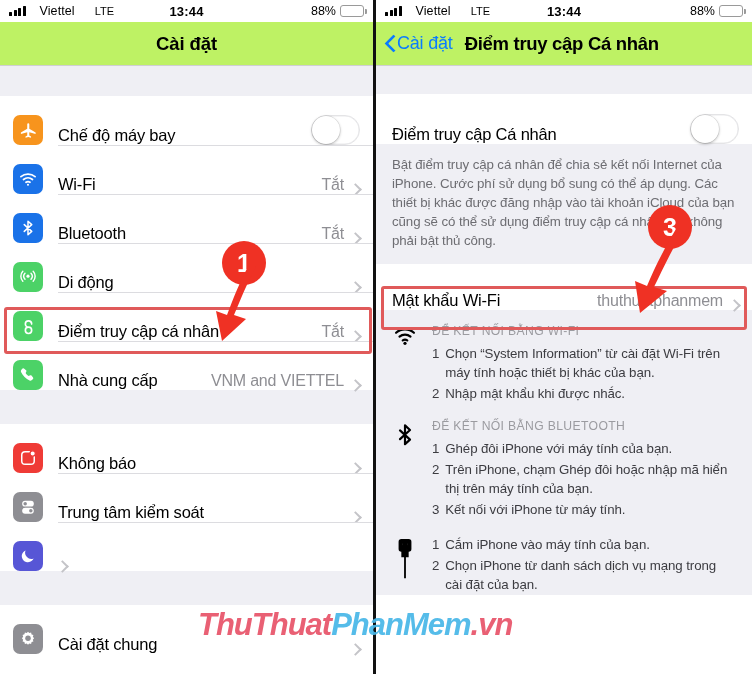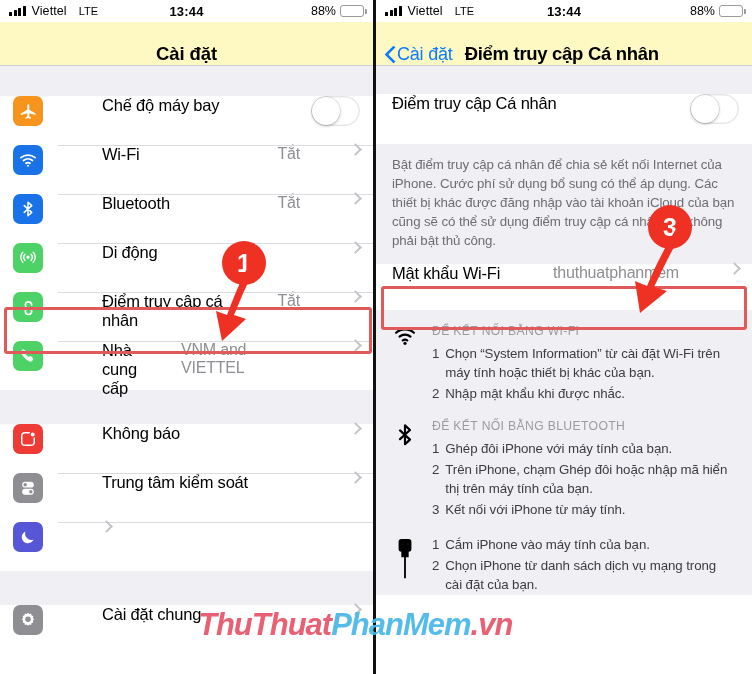--- a/index.html
+++ b/index.html
@@ -14,57 +14,57 @@
   .panel { position: relative; width: 376px; height: 674px; background: #ffffff; overflow: hidden; }
   .panel.left { border-right: 3px solid #111111; }
 
   
   .statusbar {
     height: 22px; background: #ffffff;
     display: flex; align-items: center;
     padding: 0 9px; font-size: 12.5px; color: #000; font-weight: 600;
     position: relative;
   }
-  .sb-left { display: flex; align-items: center; gap: 6px; }
+  .sb-left { display: flex; align-items: center; gap: 14px; }
   .sig { display: flex; align-items: flex-end; gap: 1.5px; height: 10px; }
   .sig i { display: block; width: 3px; background: #000; border-radius: .5px; }
   .sig i:nth-child(1){height:4px}.sig i:nth-child(2){height:6px}
   .sig i:nth-child(3){height:8px}.sig i:nth-child(4){height:10px}
   .carrier { font-weight: 500; font-size: 12.5px; letter-spacing: .1px;}
   .lte { font-weight: 400; font-size: 11px; margin-left: 6px;}
   .sb-center { position: absolute; left: 0; right: 0; text-align: center; font-weight: 700; font-size: 13px; letter-spacing: .2px;}
   .sb-right { margin-left: auto; display: flex; align-items: center; gap: 4px; z-index: 2;}
   .batt-pct { font-weight: 500; font-size: 12.5px;}
   .batt { position: relative; width: 24px; height: 11.5px; border: 1.2px solid #9a9a9a; border-radius: 3px; padding: 1px;}
   .batt::after { content:""; position:absolute; right:-3.5px; top:3px; width:2px; height:4.5px; background:#9a9a9a; border-radius:0 1px 1px 0;}
   .batt .fill { height:100%; background:#ffcc00; border-radius:1.5px;}
 
   
   .navbar {
-    height: 44px; background: #fef9c3; border-bottom: 1px solid #cfcfd2;
-    display: flex; align-items: flex-end; justify-content: center; position: relative;
+    height: 44px; background: #bef264; border-bottom: 1px solid #cfcfd2;
+    display: flex; align-items: center; justify-content: center; position: relative;
   }
   .nav-title { font-size: 18.5px; font-weight: 700; color: #000; letter-spacing: -.1px;}
   .navbar.back-layout { justify-content: flex-start; padding-left: 9px; }
   .back-btn { display: flex; align-items: center; color: #0a7cff; gap: 1px; cursor: pointer;}
   .chev-back { width: 11px; height: 19px; position: relative; display: inline-block;}
   .chev-back::before{
     content:""; position:absolute; left:2px; top:3px; width:10px; height:10px;
     border-left: 3px solid #0a7cff; border-bottom: 3px solid #0a7cff;
     transform: rotate(45deg); border-radius: 1px;
   }
   .back-label { font-size: 18px; color:#0a7cff; letter-spacing:-.2px;}
   .nav-title-inline { font-size: 18.5px; font-weight: 700; color:#000; margin-left: 12px; letter-spacing:-.3px;}
 
   
   .group-gap { background: #efeff4; }
   .list { background: #ffffff; }
   .row {
-    display: flex; align-items: flex-start; height: 49px;
-    padding-left: 13px; background:#ffffff; position: relative; gap: 44px;
+    display: flex; align-items: flex-end; height: 49px;
+    padding-left: 13px; background:#ffffff; position: relative;
   }
   .row + .row::before {
     content:""; position:absolute; left: 58px; right:0; top:0; height:1px; background:#dcdce0;
   }
   .ico {
     width: 30px; height: 30px; border-radius: 7px; flex: none;
     display:flex; align-items:center; justify-content:center; margin-right: 15px;
   }
   .row-label { font-size: 16.5px; color:#000; letter-spacing:-.2px; flex: 1;}
   .row-value { font-size: 16px; color:#8e8e93; margin-right: 7px; letter-spacing:-.2px;}

